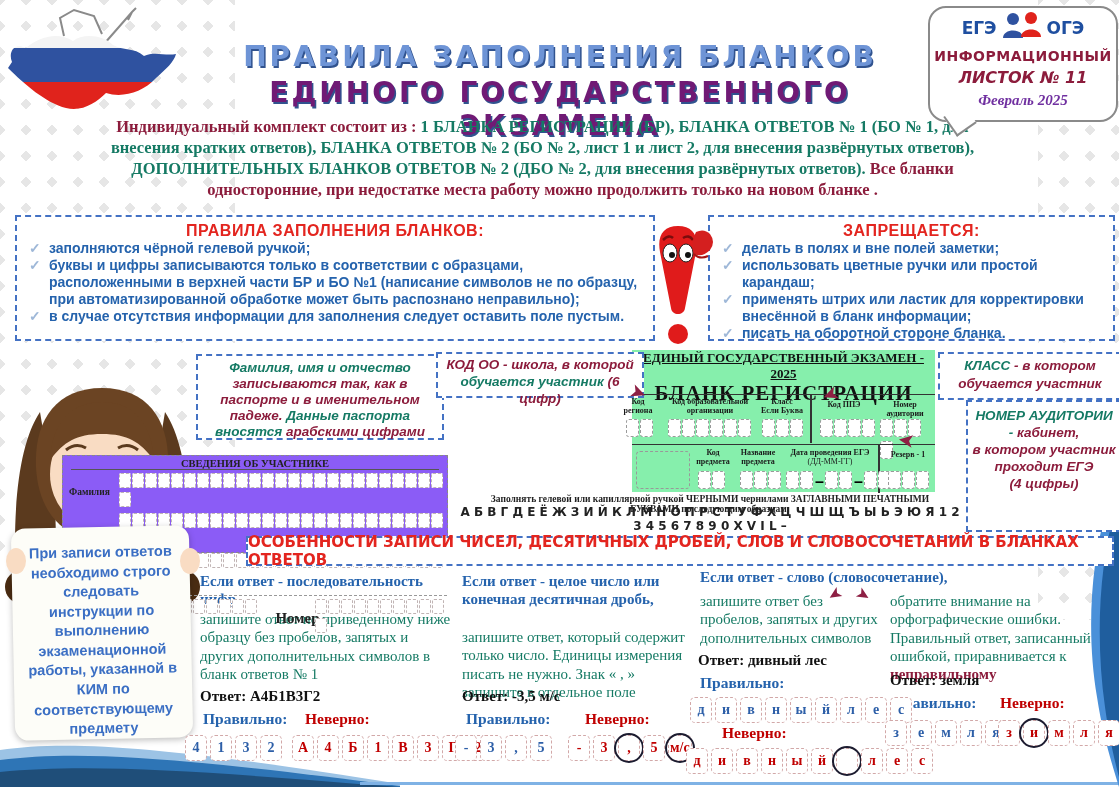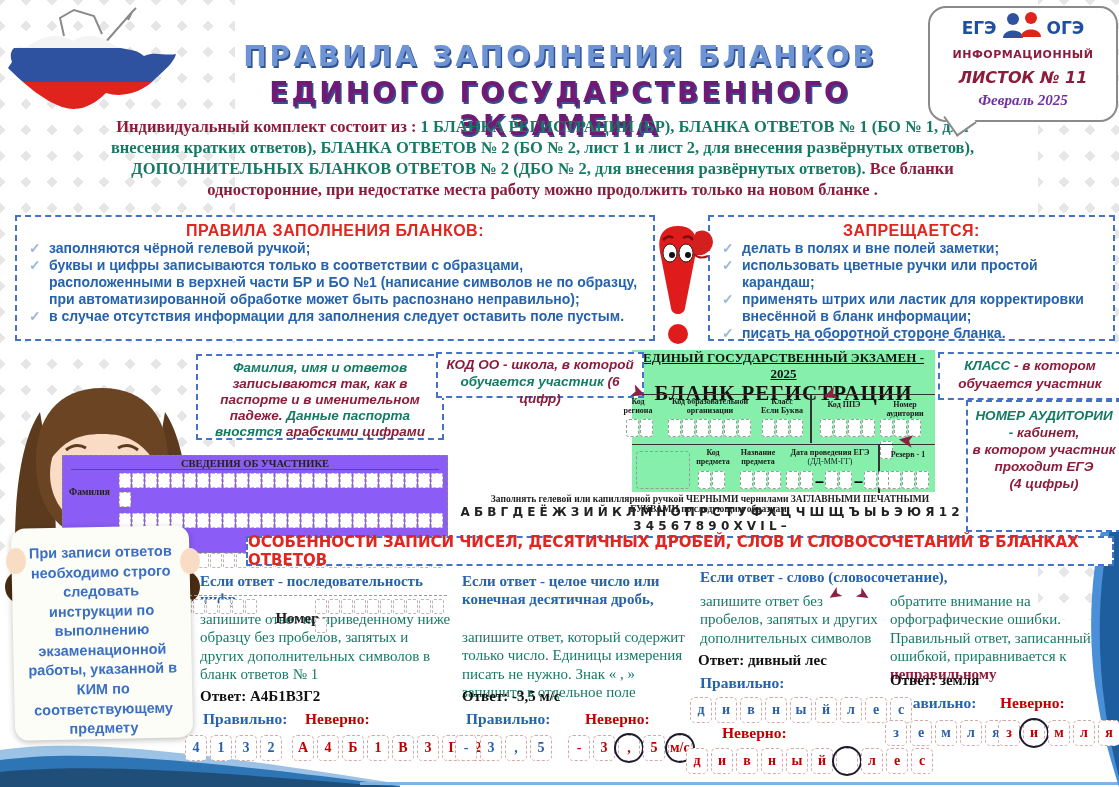--- a/index.html
+++ b/index.html
@@ -89,21 +89,21 @@
     <div class="abs" style="left:0;top:4px;width:100%;display:flex;align-items:center;justify-content:center;gap:2px;">
       <span class="comic" style="font-size:17px;font-weight:bold;color:#1f4fa0;">ЕГЭ</span>
       <svg width="46" height="32" viewBox="0 0 46 32">
         <circle cx="14" cy="7" r="6" fill="#2f52a0"></circle>
         <path d="M4,26 C4,16 24,16 24,26 Z" fill="#2f52a0"></path>
         <circle cx="32" cy="6" r="6" fill="#e0231c"></circle>
         <path d="M22,25 C22,15 42,15 42,25 Z" fill="#e0231c"></path>
       </svg>
       <span class="comic" style="font-size:17px;font-weight:bold;color:#1f4fa0;">ОГЭ</span>
     </div>
-    <div class="abs comic" style="left:0;top:40px;width:100%;text-align:center;font-size:11px;font-weight:bold;letter-spacing:.5px;color:#8c1c3c;">ИНФОРМАЦИОННЫЙ</div>
+    <div class="abs comic" style="left:0;top:40px;width:100%;text-align:center;font-size:14px;font-weight:bold;letter-spacing:.5px;color:#8c1c3c;">ИНФОРМАЦИОННЫЙ</div>
     <div class="abs comic" style="left:0;top:60px;width:100%;text-align:center;font-size:16px;font-weight:bold;font-style:italic;color:#8c1c3c;">ЛИСТОК № 11</div>
     <div class="abs serif" style="left:0;top:84px;width:100%;text-align:center;font-size:15px;font-weight:bold;font-style:italic;color:#7030a0;">Февраль 2025</div>
   </div>
 
   <div class="abs serif" style="left:100px;top:116px;width:885px;text-align:center;font-size:16.5px;font-weight:bold;line-height:1.28;z-index:2;">
     <span class="maroon">Индивидуальный комплект состоит из : </span><span class="teal">1 БЛАНКА РЕГИСТРАЦИИ (БР), БЛАНКА ОТВЕТОВ № 1 (БО № 1, для внесения кратких ответов), БЛАНКА ОТВЕТОВ № 2 (БО № 2, лист 1 и лист 2, для внесения развёрнутых ответов), ДОПОЛНИТЕЛЬНЫХ БЛАНКОВ ОТВЕТОВ № 2 (ДБО № 2, для внесения развёрнутых ответов). </span><span class="maroon">Все бланки односторонние, при недостатке места работу можно продолжить только на новом бланке .</span>
   </div>
 
   <div class="abs dashbox" style="left:15px;top:215px;width:612px;height:112px;padding:5px 12px;">
     <div class="sans red" style="text-align:center;font-size:16px;font-weight:bold;letter-spacing:.5px;">ПРАВИЛА ЗАПОЛНЕНИЯ БЛАНКОВ:</div>
@@ -151,21 +151,21 @@
       <span class="check">✓</span>
       <span>применять штрих или ластик для корректировки внесённой в бланк информации;</span>
     </div>
     <div class="ritem sans blue" style="font-size:14px;font-weight:bold;line-height:1.22;">
       <span class="check">✓</span>
       <span>писать на оборотной стороне бланка.</span>
     </div>
   </div>
 
   <div class="abs callout" style="left:196px;top:354px;width:232px;height:74px;font-size:13.5px;line-height:1.18;padding:4px 6px;">
-    <span class="teal">Фамилия, имя и ответов </span><span class="maroon">записываются так, как в паспорте и в именительном падеже. </span><span class="teal">Данные паспорта вносятся </span><span class="maroon">арабскими цифрами</span>
+    <span class="teal">Фамилия, имя и отчество </span><span class="maroon">записываются так, как в паспорте и в именительном падеже. </span><span class="teal">Данные паспорта вносятся </span><span class="maroon">арабскими цифрами</span>
   </div>
 
   <div class="abs callout" style="left:436px;top:352px;width:196px;height:36px;font-size:13.5px;line-height:1.25;padding:3px 4px;">
     <span class="maroon">КОД ОО - школа, в которой </span><span class="teal">обучается участник </span><span class="maroon">(6 цифр)</span>
   </div>
 
 
   <div class="abs callout" style="left:938px;top:352px;width:172px;height:38px;font-size:13.5px;line-height:1.3;padding:3px 4px;">
     <span class="teal">КЛАСС</span><span class="maroon"> - в котором обучается участник</span>
   </div>

